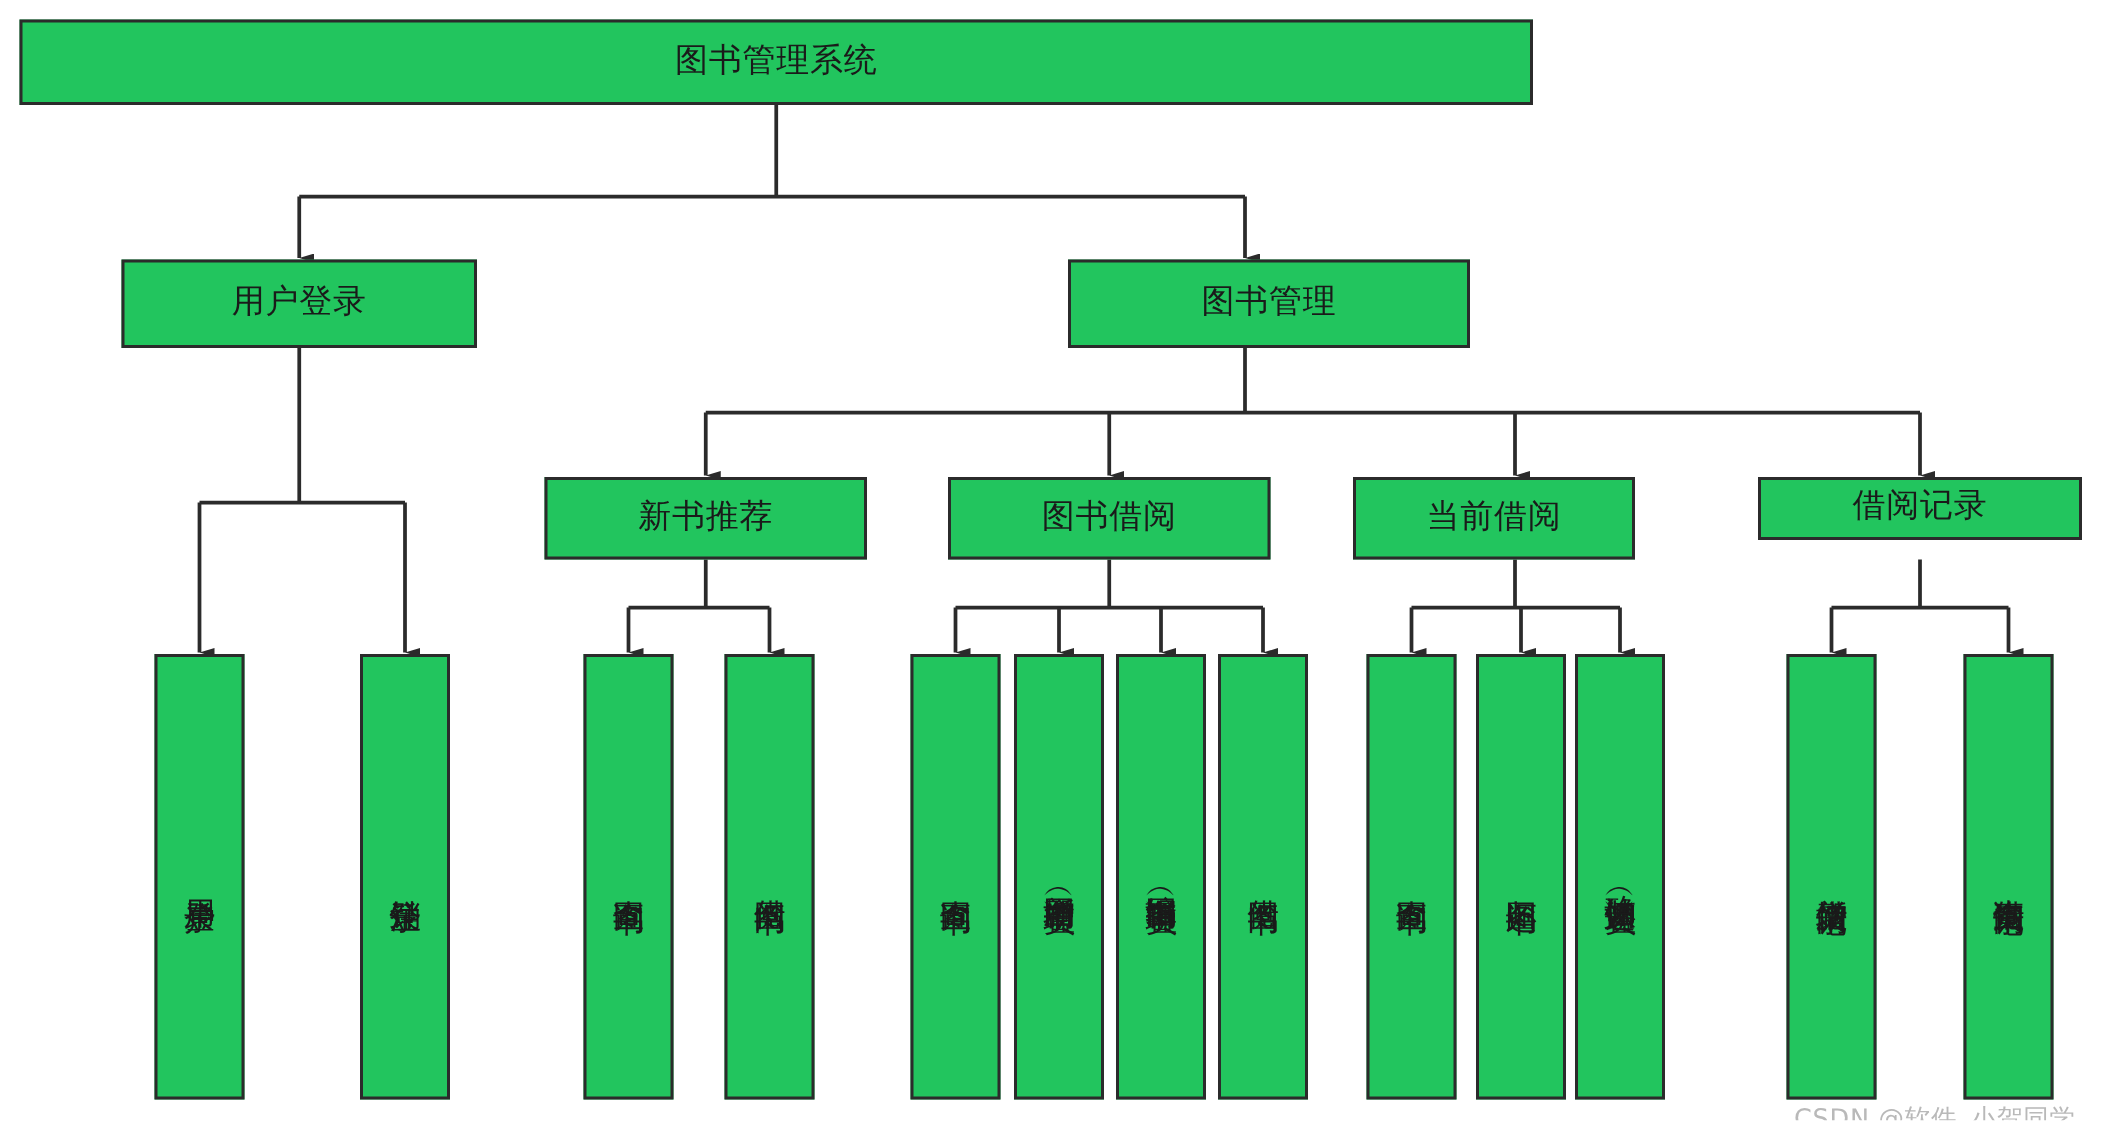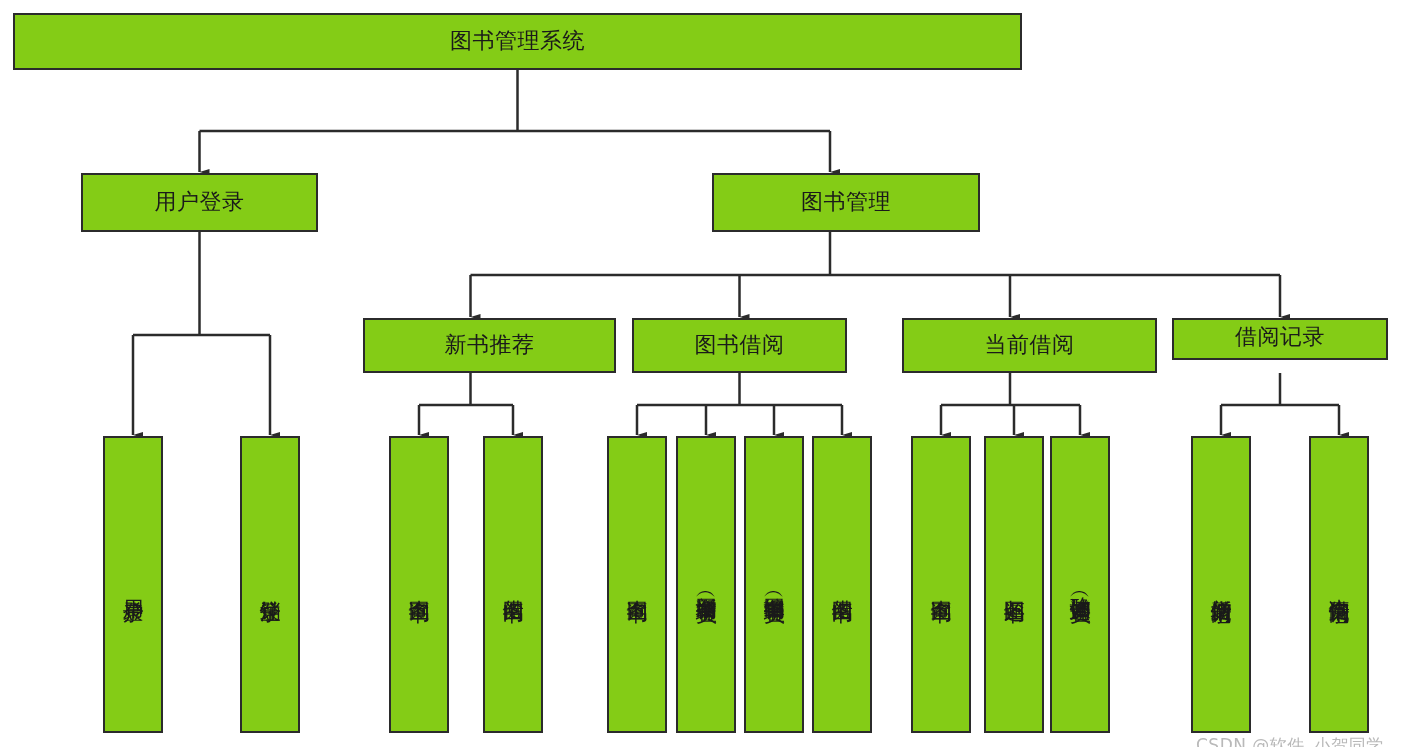--- a/index.html
+++ b/index.html
@@ -22,21 +22,21 @@
     left: 0;
     top: 0;
     width: 1405px;
     height: 747px;
     pointer-events: none;
   }
   .node {
     position: absolute;
     box-sizing: border-box;
     border: 2px solid #2b2b2b;
-    background: #84cc16;
+    background: #22c55e;
     display: flex;
     align-items: center;
     justify-content: center;
     color: #1a1a1a;
   }
   .node.horiz {
     font-size: 22px;
     letter-spacing: 0.5px;
     line-height: 1.2;
   }
@@ -116,27 +116,27 @@
   <div id="node-layer">
       <div class="node horiz root" style="left: 13px; top: 13px; width: 1009px; height: 57px; border-color: rgb(43, 43, 43); color: rgb(26, 26, 26);">
         <span>图书管理系统</span>
       </div>
       <div class="node horiz" style="left: 81px; top: 173px; width: 237px; height: 59px; border-color: rgb(43, 43, 43); color: rgb(26, 26, 26);">
         <span>用户登录</span>
       </div>
       <div class="node horiz" style="left: 712px; top: 173px; width: 268px; height: 59px; border-color: rgb(43, 43, 43); color: rgb(26, 26, 26);">
         <span>图书管理</span>
       </div>
-      <div class="node horiz" style="left: 363px; top: 318px; width: 253px; height: 55px; border-color: rgb(43, 43, 43); color: rgb(26, 26, 26);">
+      <div class="node horiz" style="left: 363px; top: 318px; width: 215px; height: 55px; border-color: rgb(43, 43, 43); color: rgb(26, 26, 26);">
         <span>新书推荐</span>
       </div>
       <div class="node horiz" style="left: 632px; top: 318px; width: 215px; height: 55px; border-color: rgb(43, 43, 43); color: rgb(26, 26, 26);">
         <span>图书借阅</span>
       </div>
-      <div class="node horiz" style="left: 902px; top: 318px; width: 255px; height: 55px; border-color: rgb(43, 43, 43); color: rgb(26, 26, 26);">
+      <div class="node horiz" style="left: 902px; top: 318px; width: 188px; height: 55px; border-color: rgb(43, 43, 43); color: rgb(26, 26, 26);">
         <span>当前借阅</span>
       </div>
       <div class="node horiz" style="left: 1172px; top: 318px; width: 216px; height: 42px; border-color: rgb(43, 43, 43); color: rgb(26, 26, 26); font-family: Liberation Mono, monospace;">
         <span>借阅记录</span>
       </div>
       <div class="node vert" style="left: 103px; top: 436px; width: 60px; height: 297px; border-color: rgb(43, 43, 43); color: rgb(26, 26, 26);">
         <span class="vtext">用户登录</span>
       </div>
       <div class="node vert" style="left: 240px; top: 436px; width: 60px; height: 297px; border-color: rgb(43, 43, 43); color: rgb(26, 26, 26);">
         <span class="vtext">注销登录</span>

